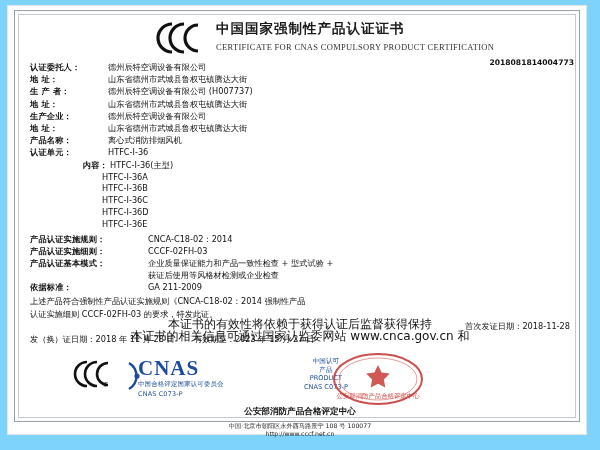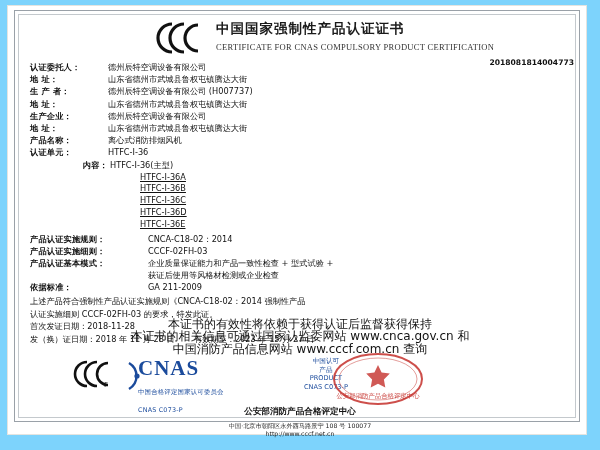--- a/index.html
+++ b/index.html
@@ -60,23 +60,23 @@
   .row{display:flex;align-items:flex-end;margin-bottom:0.6px;}
   .lbl{
     width:78px;flex:0 0 78px;
     letter-spacing:.2px;
     font-weight:bold;
     color:#0f0f0f;
   }
   .lbl.wide{width:118px;flex:0 0 118px;}
   .val{flex:1;color:#111;}
   .spacer{height:3px;}
-  .unit-list{margin-left:110px;text-decoration:underline;}
+  .unit-list{margin-left:72px;}
   .unit-list div{line-height:11.8px;}
-  .center{ text-align:left; }
+  .center{ text-align:right; }
   .para{
     margin-top:1px;
     line-height:12px;
   }
   .dates{
     margin-top:1px;
   }
   .notice{
     position:absolute;left:30px;top:318px;width:540px;
     text-align:center;font-size:12px;line-height:12.4px;color:#111;
@@ -91,21 +91,21 @@
   .cnas{
     position:absolute;left:108px;top:2px;width:120px;height:40px;
     color:#1b4b9c;
   }
   .cnas .word{
     font-family:"Liberation Serif", serif;
     font-size:21px;font-weight:bold;letter-spacing:1px;
     color:#1b4b9c;line-height:22px;
   }
   .cnas .sub{
-    font-size:6.4px;color:#1b4b9c;letter-spacing:.2px;margin-top:9px;
+    font-size:6.4px;color:#1b4b9c;letter-spacing:.2px;margin-top:1px;
   }
   .cnas-mark{
     position:absolute;left:96px;top:4px;width:16px;height:34px;
   }
   .prod-txt{
     position:absolute;left:246px;top:2px;
     font-size:6.6px;line-height:8.6px;color:#1b4b9c;text-align:center;margin-left:28px;
   }
   .seal{
     position:absolute;left:300px;top:-4px;width:96px;height:56px;
@@ -231,21 +231,20 @@
     <div class="dates">
       <span>发（换）证日期：</span><span>2018 年 11 月 28 日</span>
       <span style="display:inline-block;width:14px;"></span>
       <span>有效期至：</span><span>2023 年 15 月 27 日</span>
     </div>
   </div>
 
   <div class="notice">
     <div>本证书的有效性将依赖于获得认证后监督获得保持</div>
     <div>本证书的相关信息可通过国家认监委网站 www.cnca.gov.cn 和</div>
-    <div>中国消防产品信息网站 www.cccf.com.cn 查询</div>
   </div>
 
   <div class="logos">
     <div class="ccc-small">
       <svg width="46" height="34" viewBox="0 0 46 34">
         <g fill="none" stroke="#111" stroke-width="2.6">
           <path d="M19 5 A11 11 0 1 0 19 29"></path>
           <path d="M29 5 A11 11 0 1 0 29 29"></path>
           <path d="M40 6 A10 10 0 1 0 40 28"></path>
         </g>

